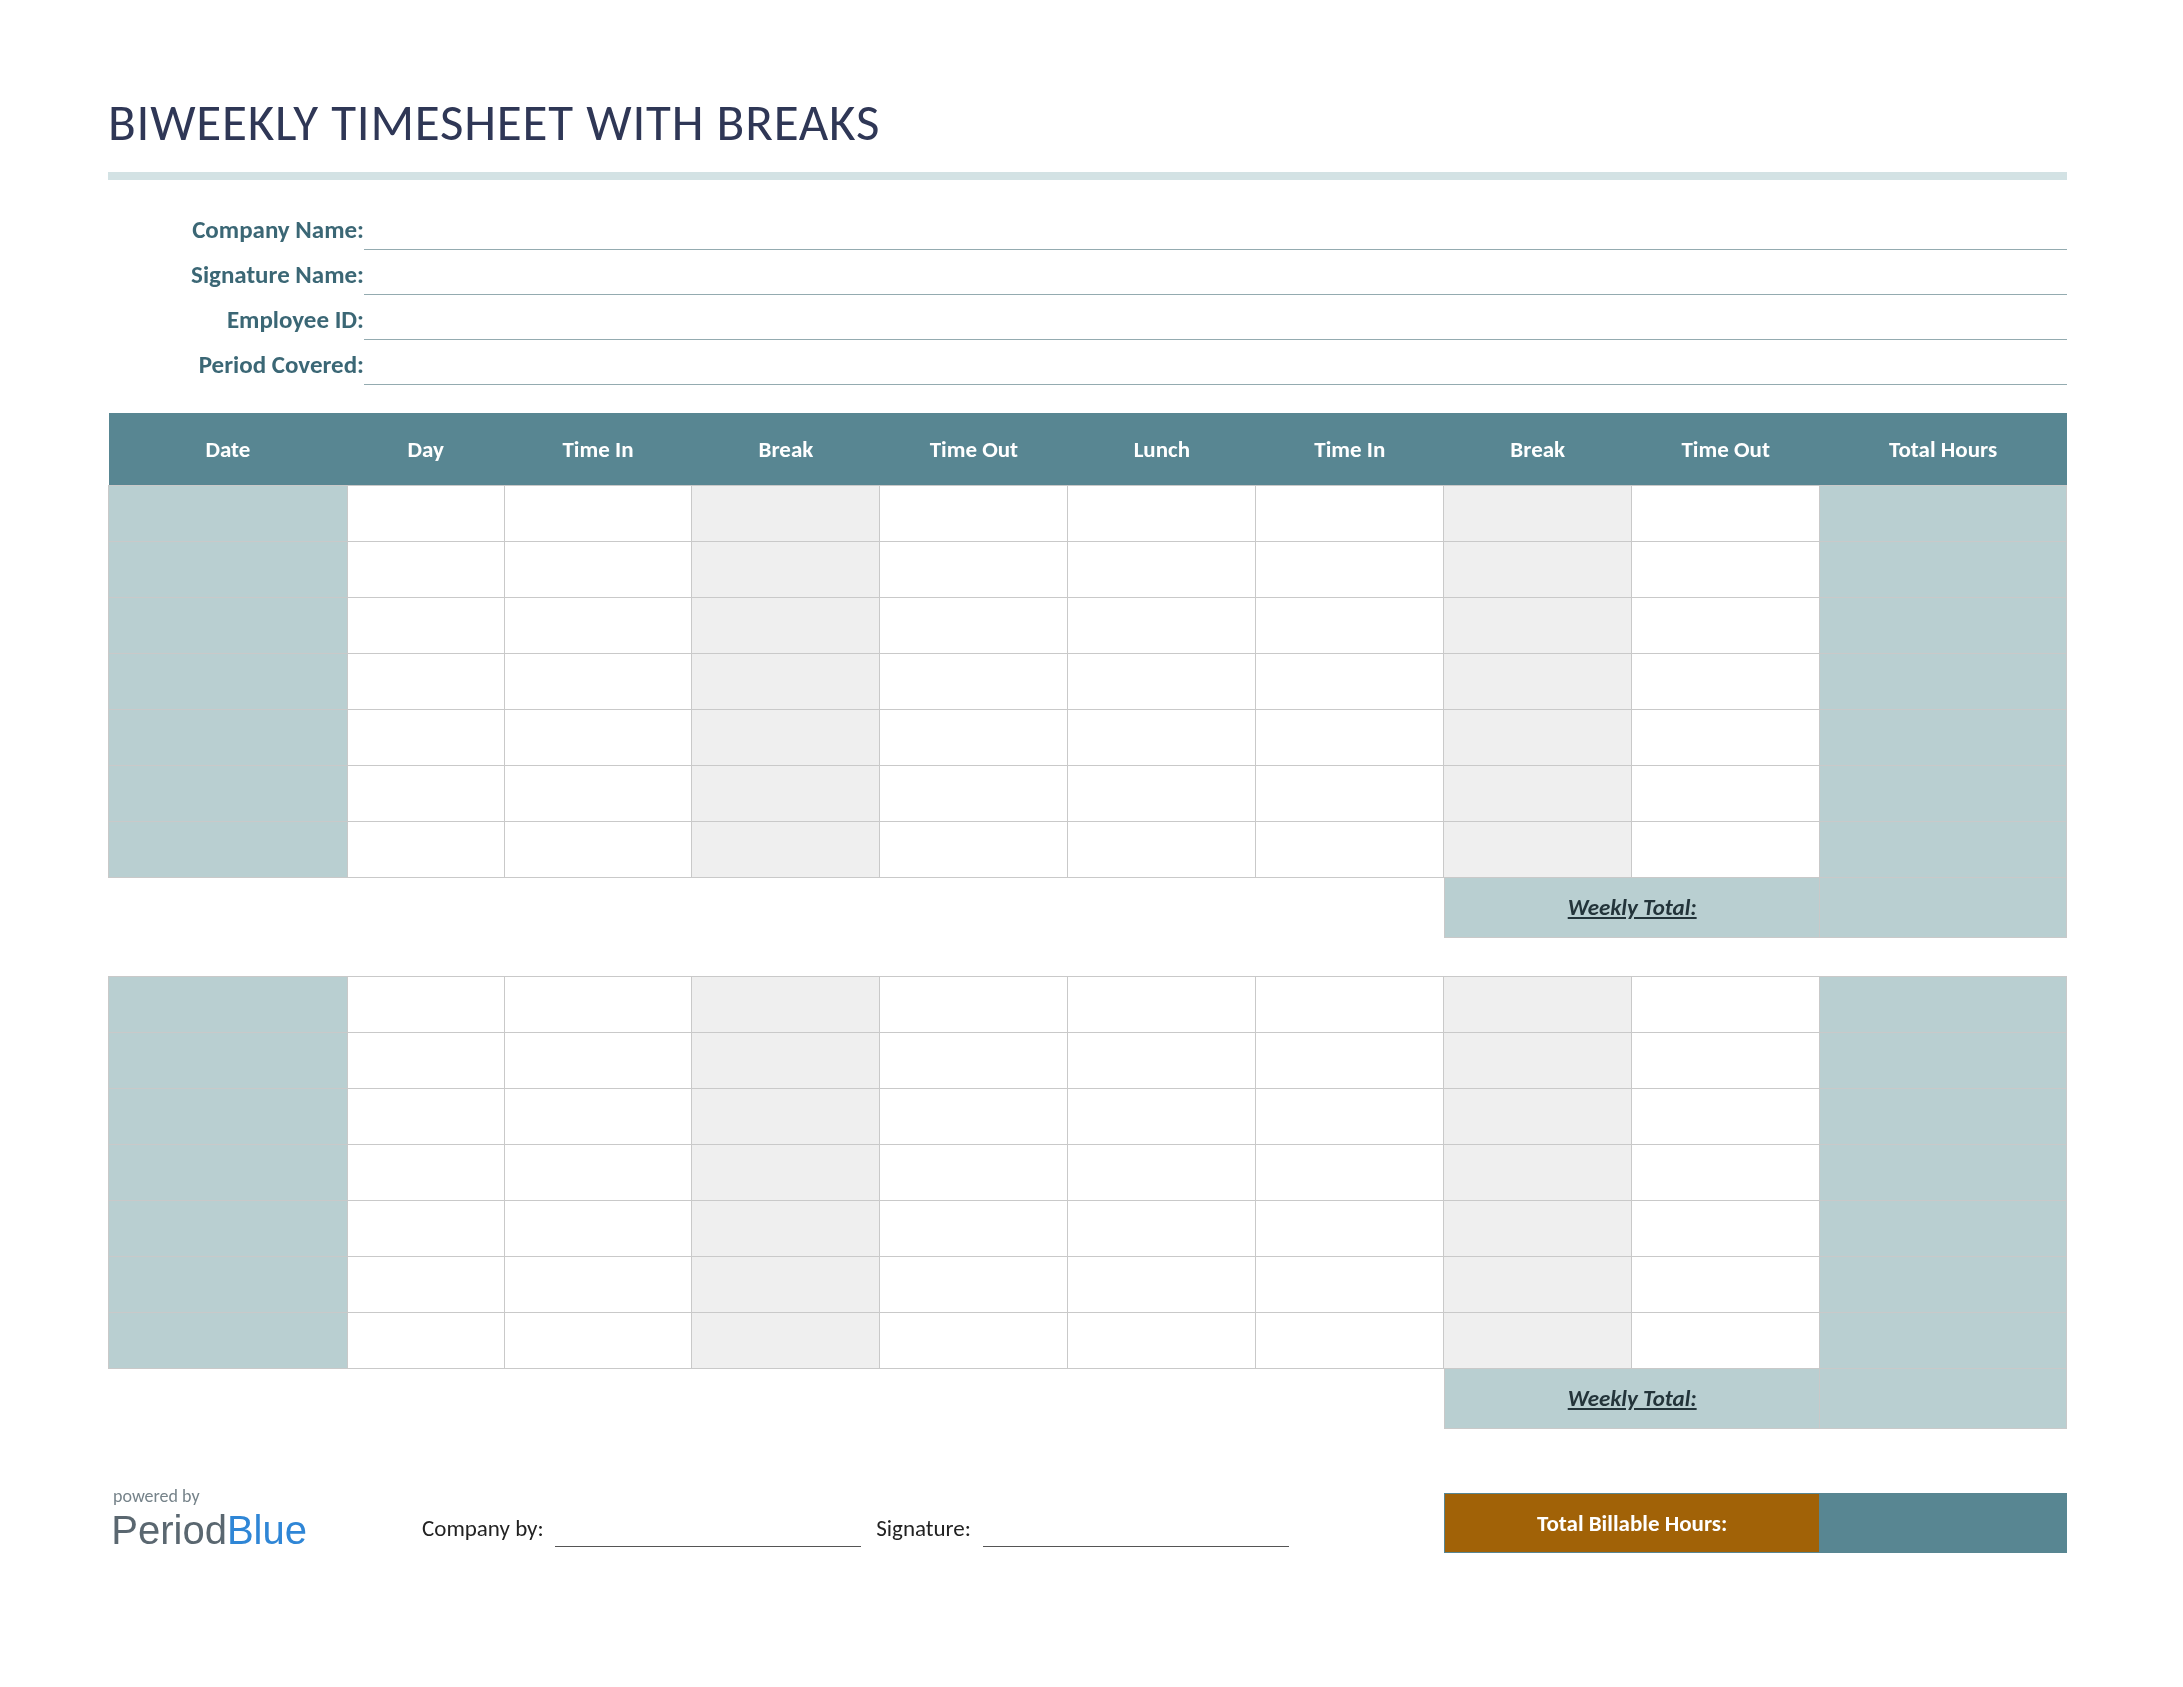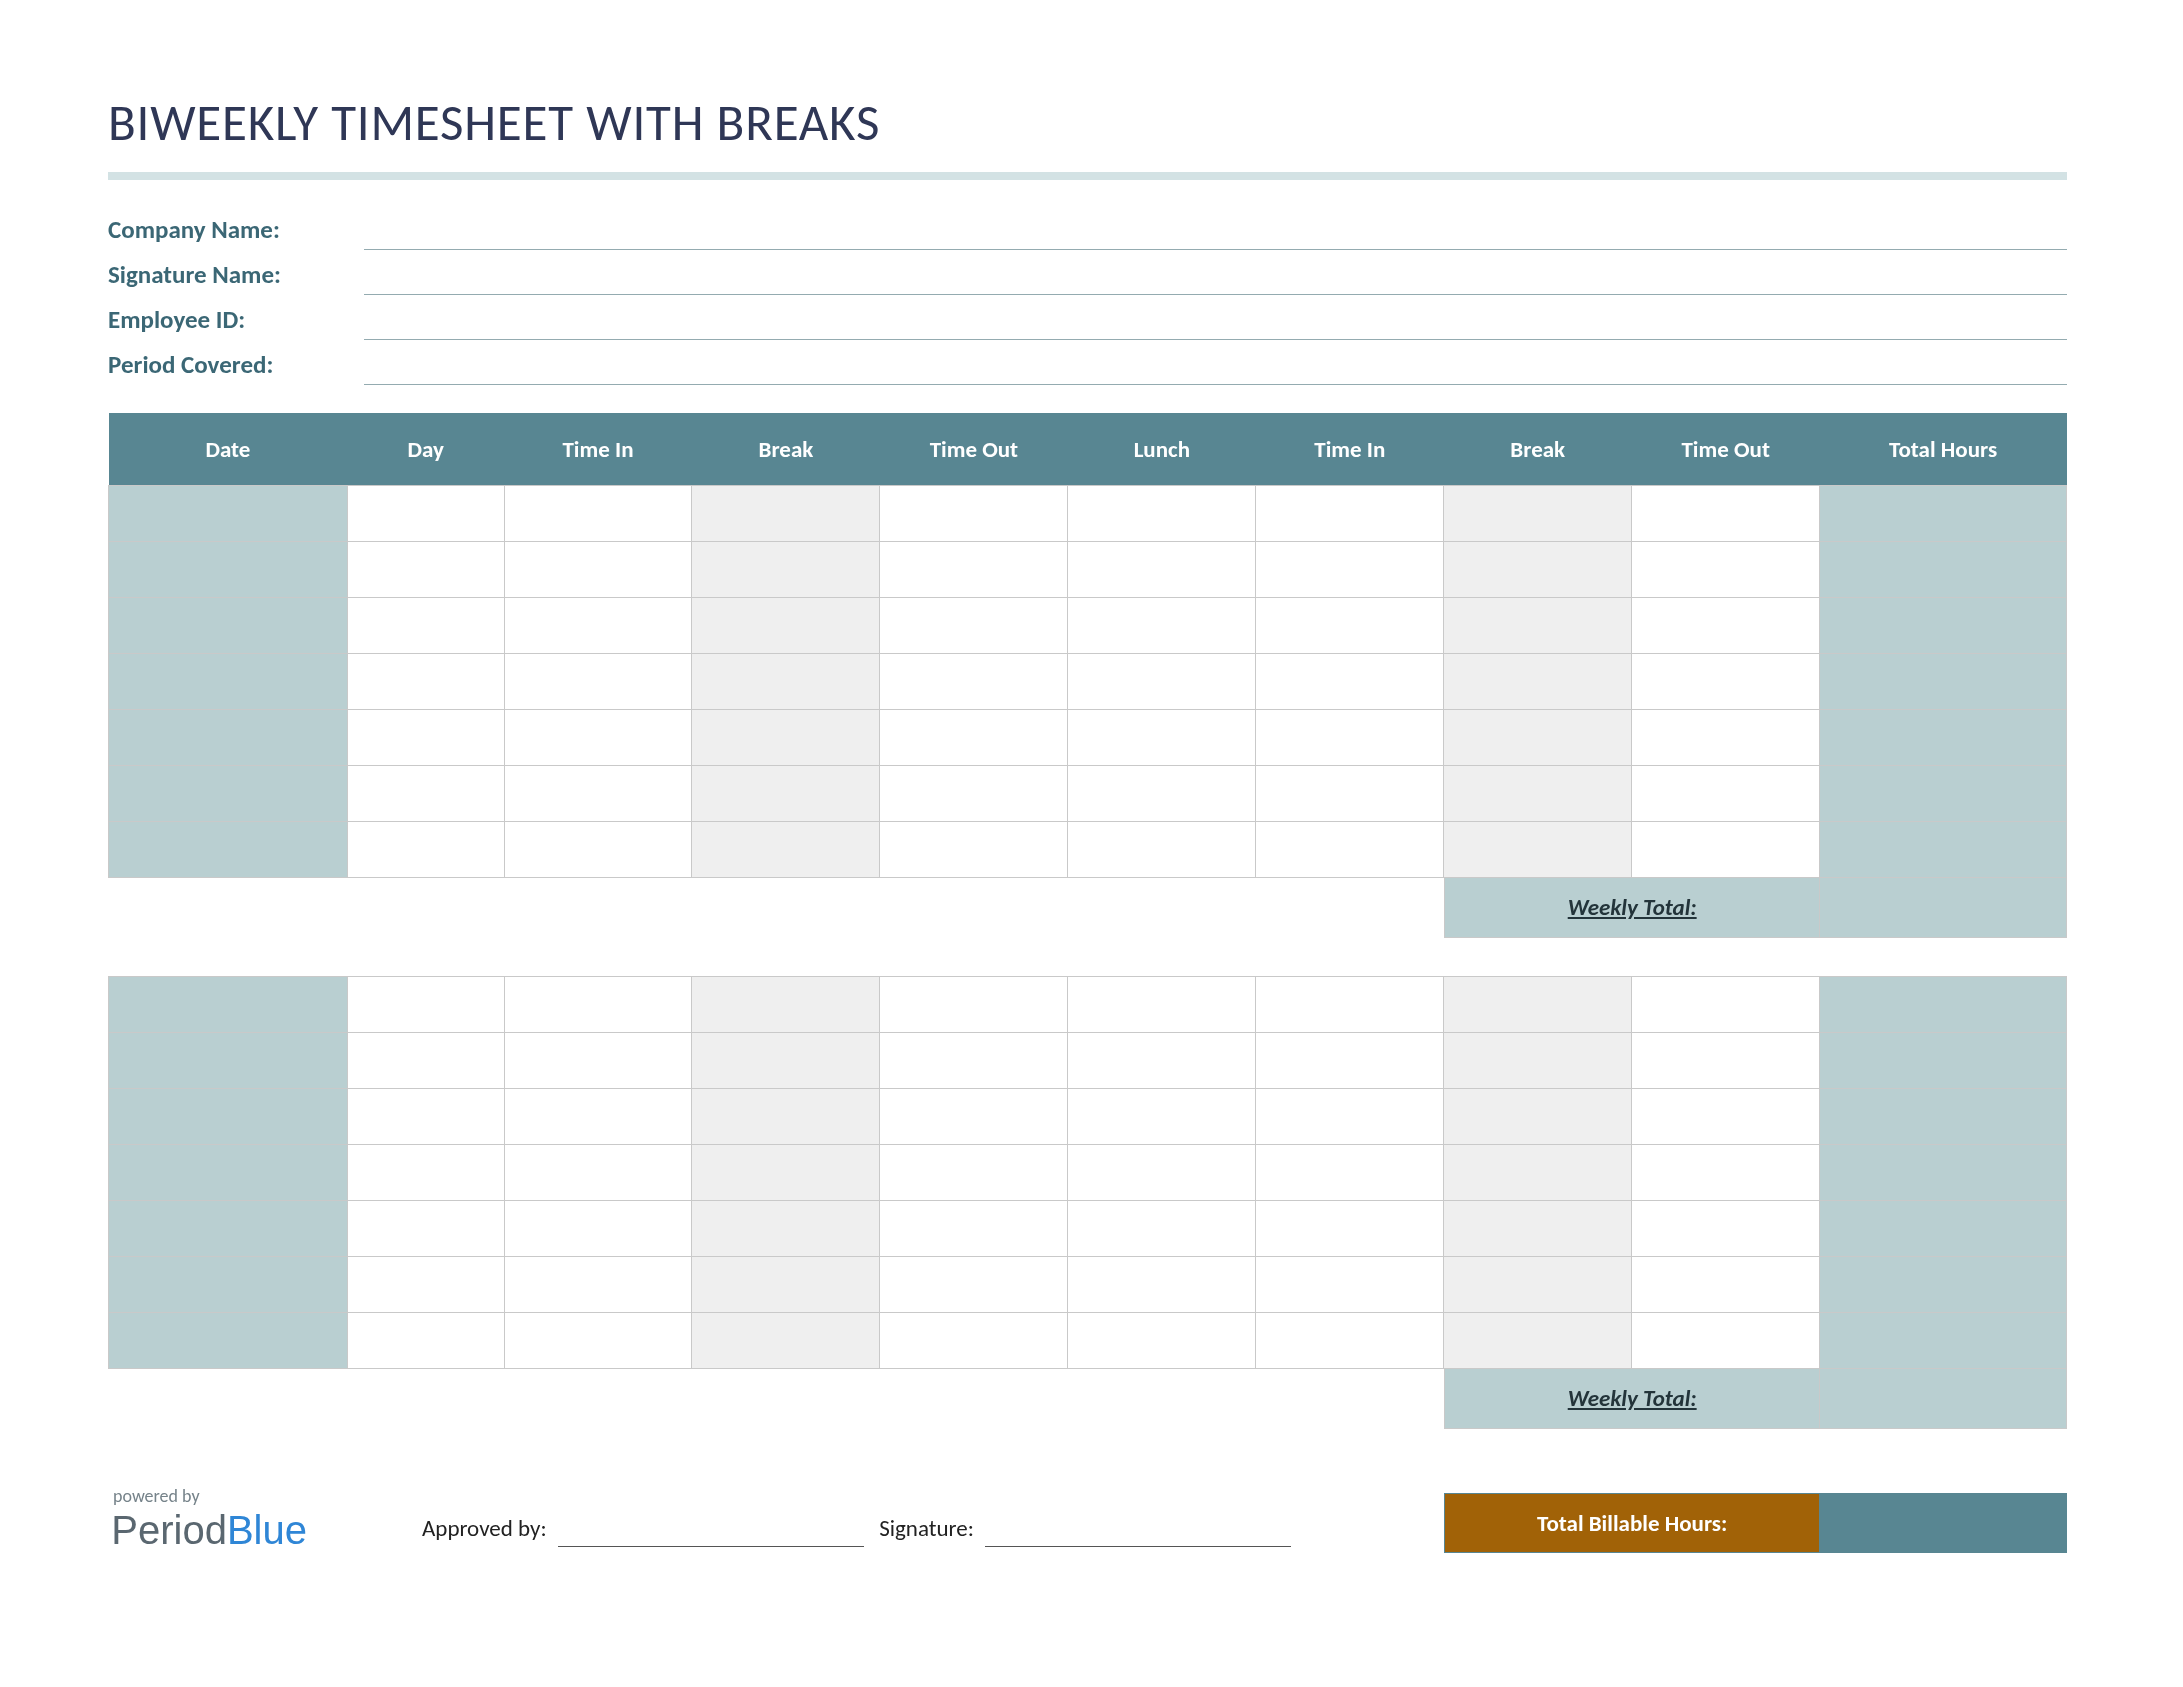--- a/index.html
+++ b/index.html
@@ -20,20 +20,21 @@
   .title-rule {
     height: 8.3px;
     background: #d3e2e4;
     margin-bottom: 25px;
   }
   .meta-block { margin-bottom: 28px; }
   .meta-row {
     display: flex;
     align-items: flex-end;
     height: 45px;
+    text-align: right;
   }
   .meta-label {
     width: 256px;
     font-size: 25px;
     font-weight: 700;
     color: #3b6775;
     padding-bottom: 5px;
   }
   .meta-line {
     flex: 1;
@@ -441,21 +442,21 @@
 
 <div class="footer">
   <div class="logo-block">
     <div class="powered">powered by</div>
     <div class="logo-text">
       <span>Period</span><span class="blue">Blue</span>
     </div>
   </div>
   <div class="sign-block">
     <div class="sign-item">
-      <div class="sign-label">Approved by:</div>
+      <div class="sign-label">Company by:</div>
       <div class="sign-line a"></div>
     </div>
     <div class="sign-item">
       <div class="sign-label">Signature:</div>
       <div class="sign-line b"></div>
     </div>
   </div>
   <div class="billable-block">
     <div class="billable-row">
       <div class="billable-label">Total Billable Hours:</div>

